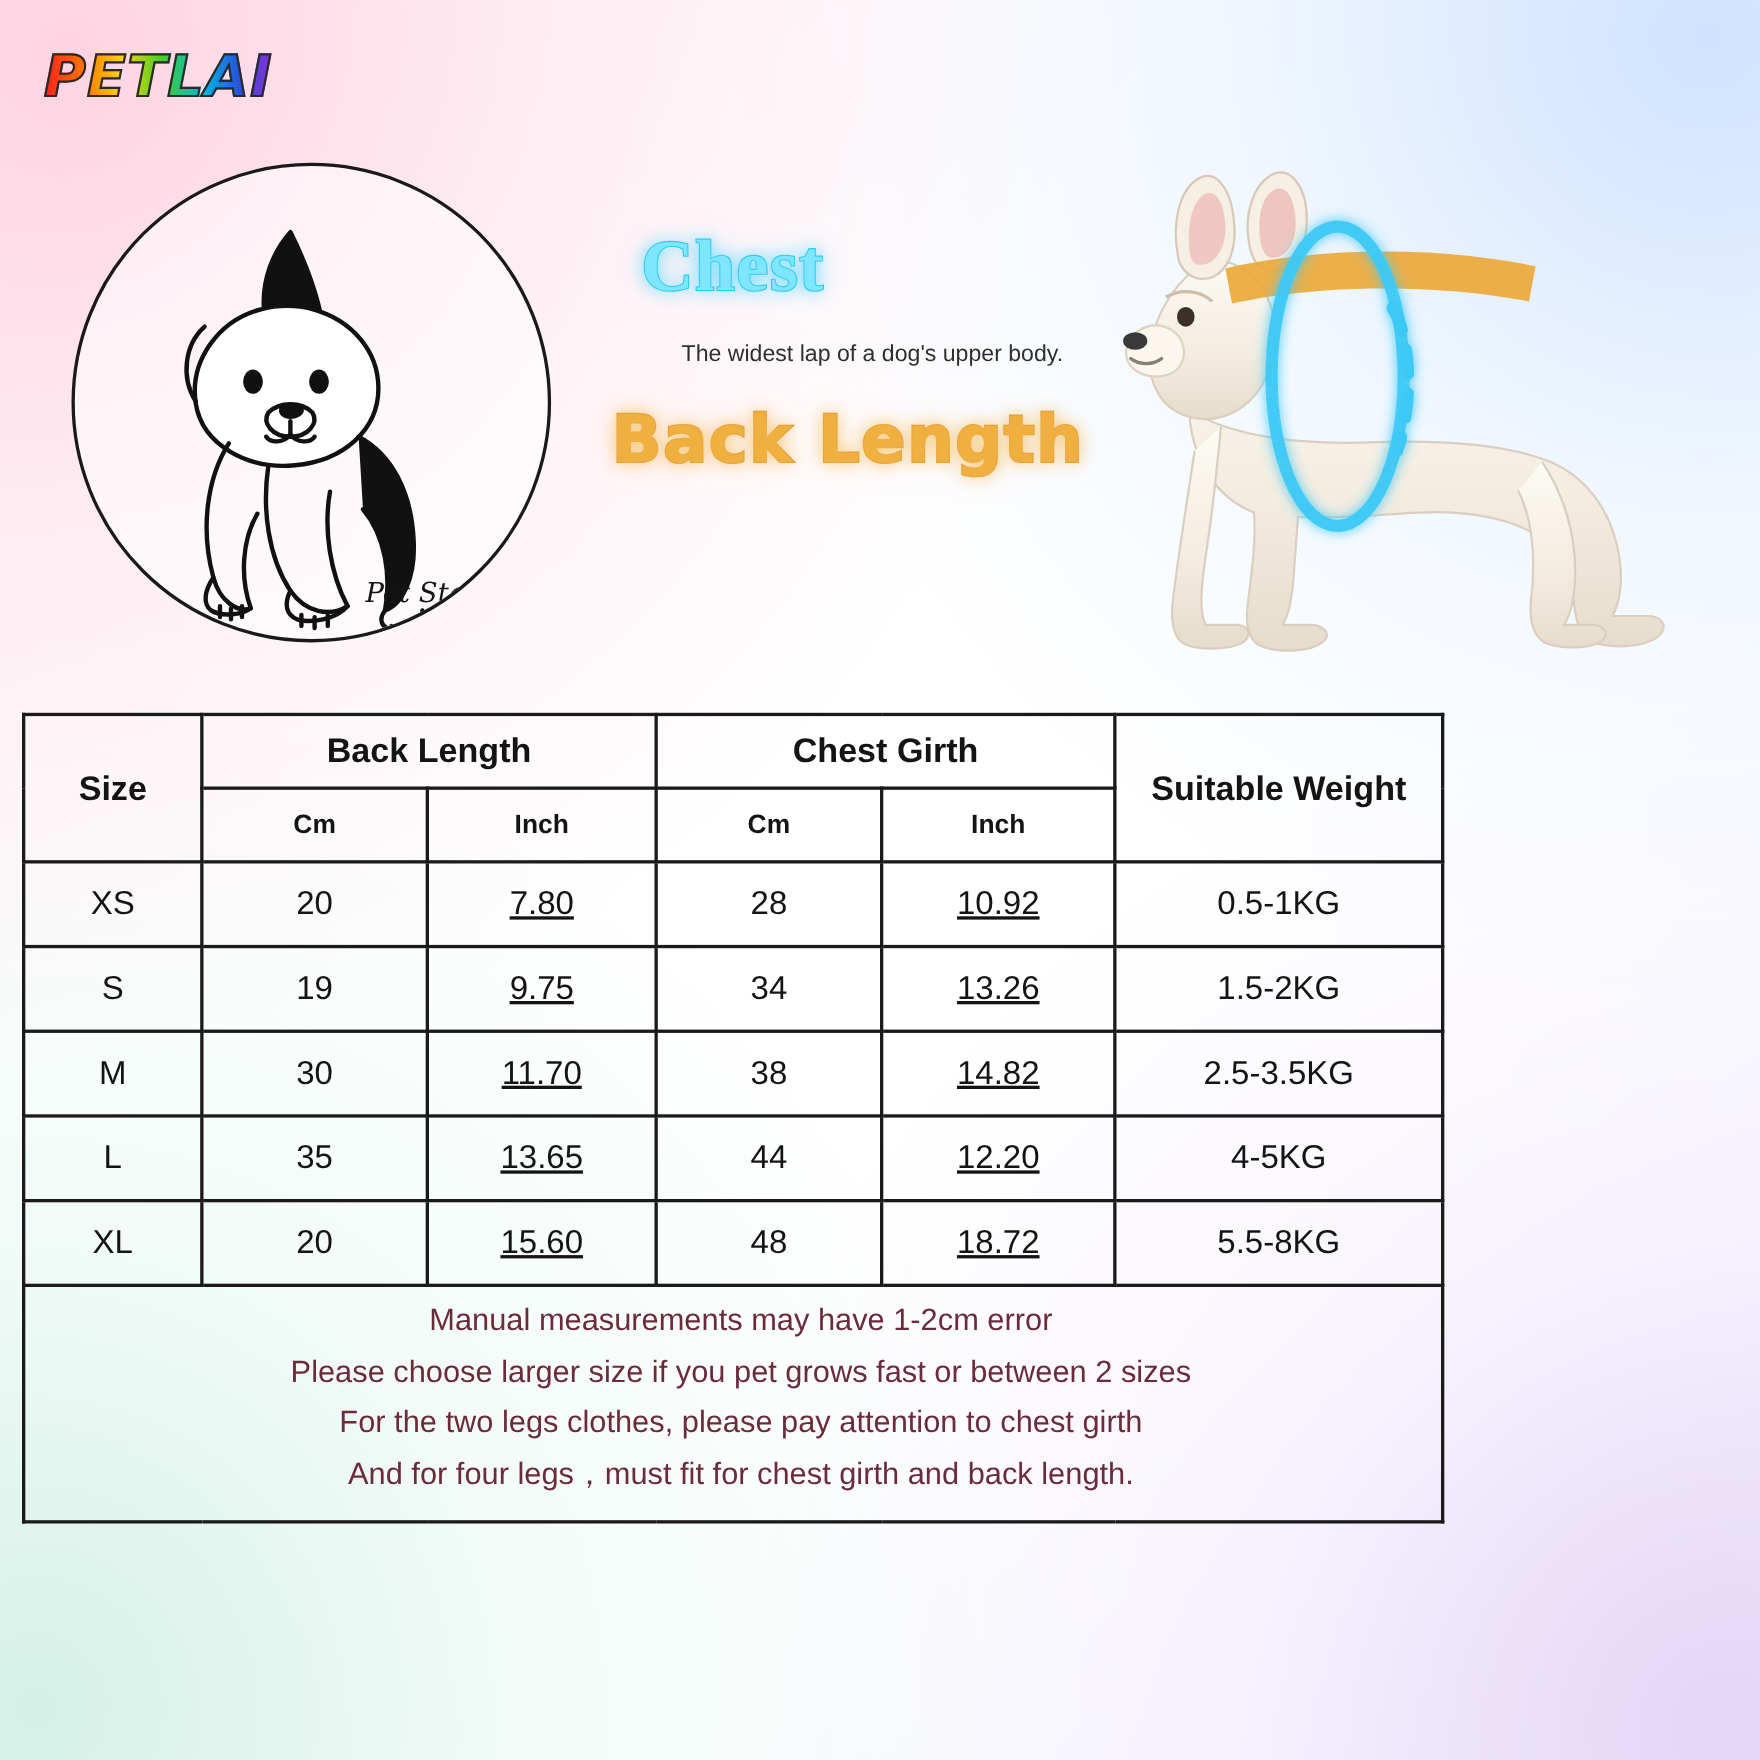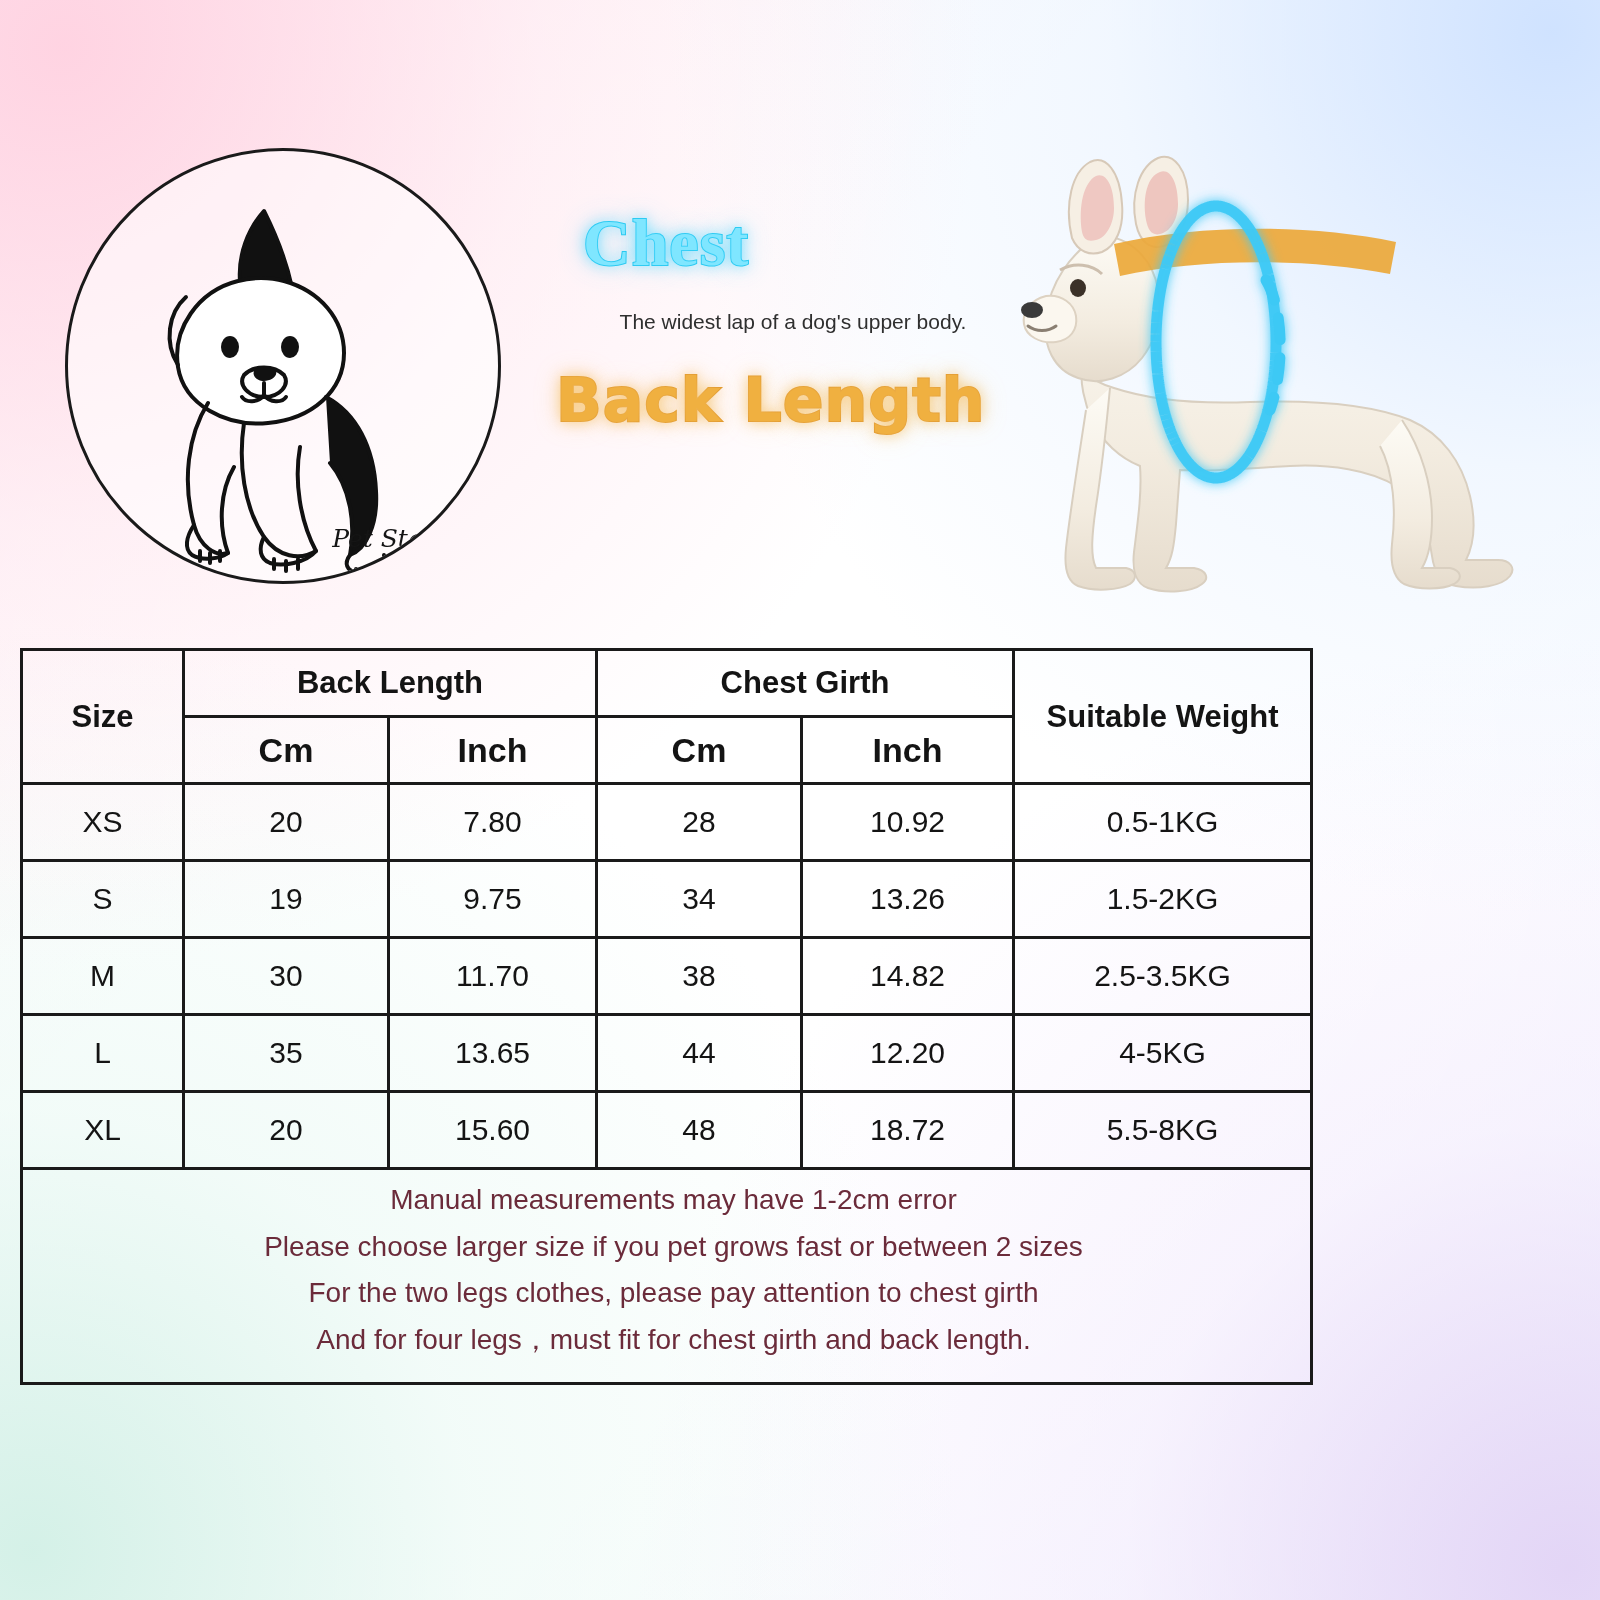--- a/index.html
+++ b/index.html
@@ -140,55 +140,57 @@
     text-align: center;
     color: #141414;
     background: transparent;
   }
   .th-main {
     font-size: 31px;
     font-weight: bold;
     height: 62px;
   }
   .th-sub {
-    font-size: 34px;
+    font-size: 24px;
     font-weight: bold;
     height: 62px;
   }
   .col-size { width: 162px; }
   .col-cm1 { width: 205px; }
   .col-in1 { width: 208px; }
   .col-cm2 { width: 205px; }
   .col-in2 { width: 212px; }
   .col-wt { width: 298px; }
 
   td.cell {
     font-size: 30px;
     height: 72px;
   }
   td.inch {
     color: #cf9a3c;
+    text-decoration: underline;
   }
   .notes-cell {
     border: 3px solid #1a1a1a;
     padding: 10px 0 16px 14px;
     text-align: center;
   }
   .notes-cell p {
     margin: 0 0 6px 0;
     font-size: 28px;
     color: #6b2b3a;
     line-height: 1.45;
   }
 </style>
 </head>
 <body>
 
 <div class="page">
 
+  <div class="brand">PETLAI</div>
 
   <div class="badge">
     <svg width="430" height="430" viewBox="0 0 430 430">
       <g fill="none" stroke="#111" stroke-width="4" stroke-linecap="round" stroke-linejoin="round">
 
         <path d="M196 60 C 214 96, 226 132, 228 166 C 212 150, 192 136, 172 130 C 170 104, 180 78, 196 60 Z" fill="#111"></path>
 
         <path d="M170 130 C 130 140, 104 178, 110 216 C 116 254, 158 276, 200 272 C 244 268, 276 240, 276 202 C 276 168, 252 140, 216 130 C 202 126, 184 126, 170 130 Z" fill="#fff"></path>
 
         <path d="M118 146 C 100 162, 96 192, 110 214"></path>

